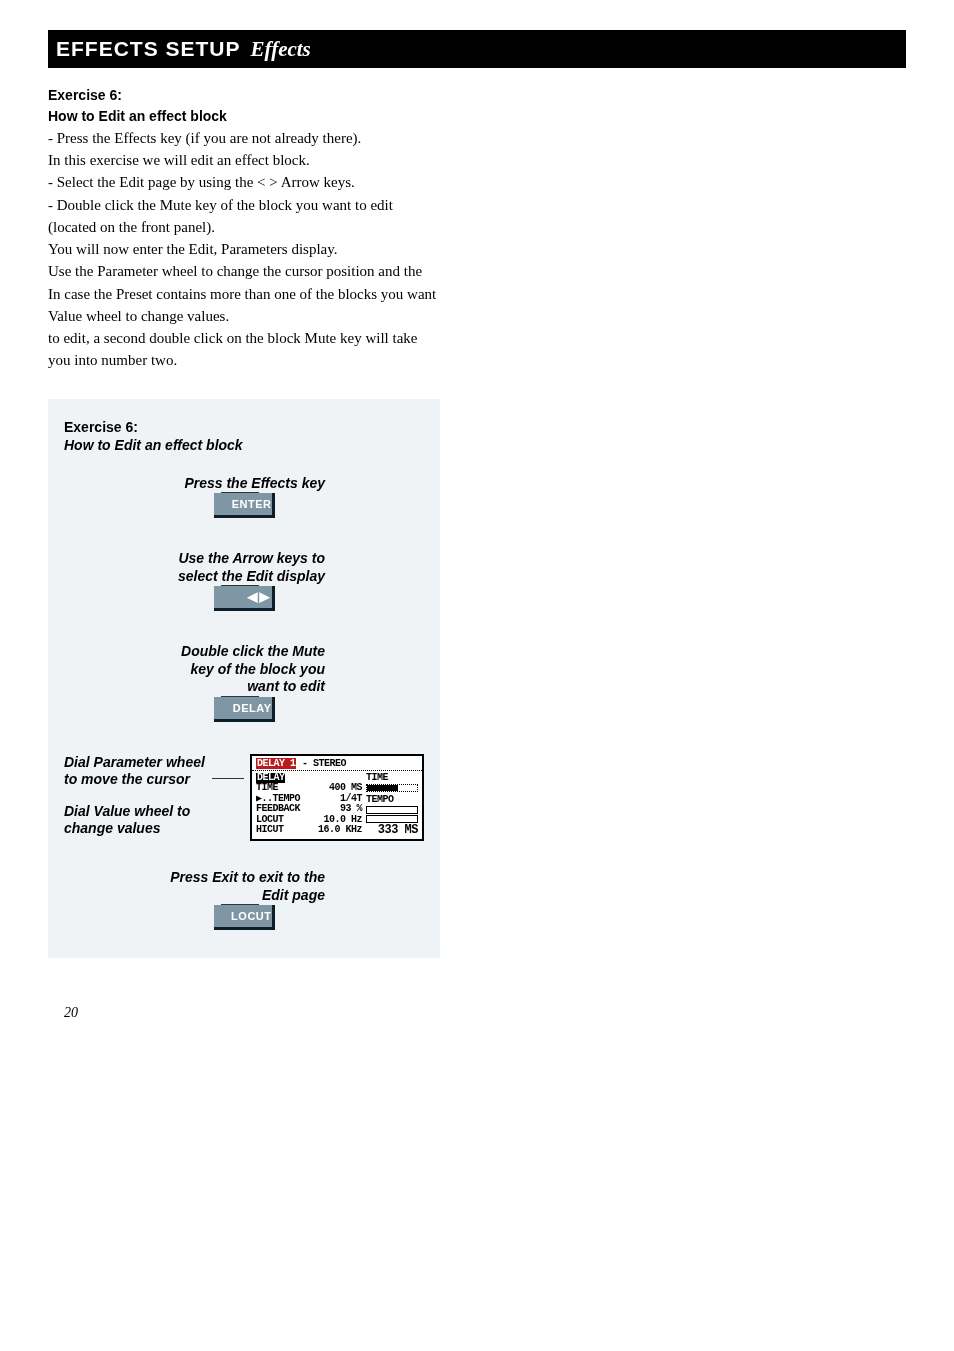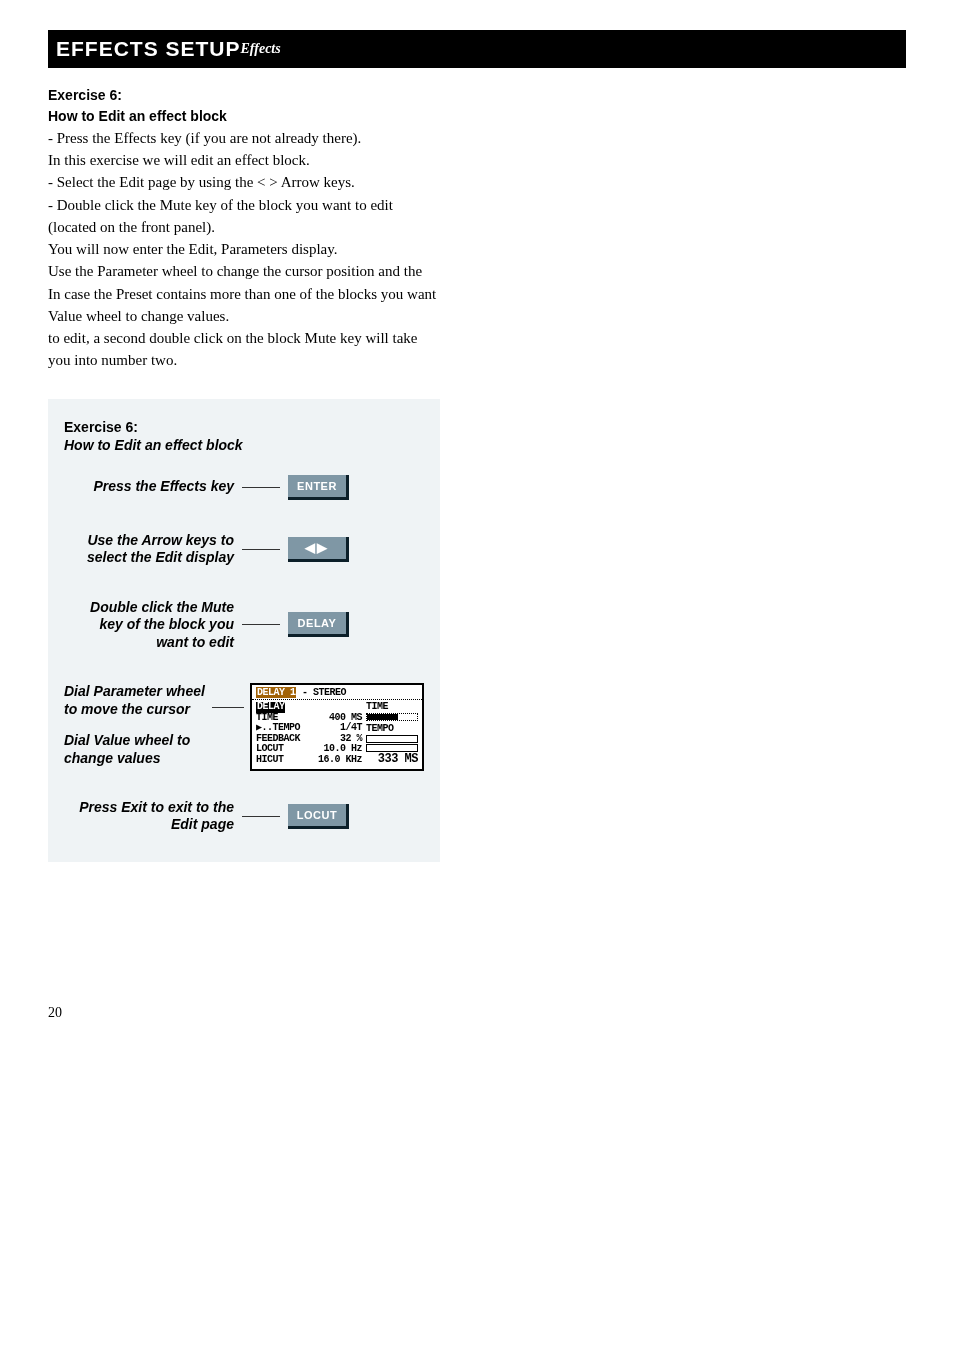--- a/index.html
+++ b/index.html
@@ -29,21 +29,22 @@
   .header-bar .title-bold {
     font-family: Arial, Helvetica, sans-serif;
     font-weight: 900;
     font-size: 21px;
     letter-spacing: 1px;
   }
   .header-bar .title-ital {
     font-family: "Times New Roman", Times, serif;
     font-style: italic;
     font-weight: bold;
-    font-size: 14px;
+    font-size: 21px;
+    margin-left: 10px;
   }
   .body-text {
     font-size: 15px;
     line-height: 1.35;
     width: 600px;
   }
   .body-text .bold {
     font-weight: bold;
     font-family: Arial, Helvetica, sans-serif;
     font-size: 14px;
@@ -67,20 +68,21 @@
   }
   .sb-sub {
     font-weight: bold;
     font-style: italic;
     margin-bottom: 22px;
   }
   .step-row {
     display: flex;
     align-items: center;
     margin-bottom: 32px;
+    flex-direction: column;
   }
   .step-row .label {
     width: 170px;
     text-align: right;
     font-weight: bold;
     font-style: italic;
     padding-right: 8px;
     line-height: 1.25;
   }
   .step-row .connector {
@@ -92,21 +94,21 @@
     display: inline-block;
     min-width: 58px;
     height: 22px;
     line-height: 22px;
     background: #7f97a5;
     color: #fff;
     border-bottom: 3px solid #0c1f29;
     border-right: 3px solid #0c1f29;
     font-size: 11px;
     font-weight: bold;
-    text-align: center;
+    text-align: right;
     letter-spacing: 0.5px;
     font-family: Arial, Helvetica, sans-serif;
   }
   .btn .arrows {
     font-size: 13px;
     letter-spacing: 2px;
   }
 
   .screen-block {
     display: flex;
@@ -139,21 +141,21 @@
     font-size: 10px;
     letter-spacing: -0.5px;
   }
   .lcd .lcd-title {
     border-bottom: 1px dotted #000;
     padding: 2px 4px 1px 4px;
     font-weight: bold;
     font-size: 10px;
   }
   .lcd .lcd-title .inv {
-    background: #a16207;
+    background: #b91c1c;
     color: #fff;
     padding: 0 1px;
   }
   .lcd .lcd-body {
     display: flex;
     padding: 2px 4px 3px 4px;
   }
   .lcd .col-l {
     width: 106px;
     font-weight: bold;
@@ -197,21 +199,22 @@
   }
   .lcd .col-r .num {
     text-align: right;
     font-size: 12px;
     line-height: 1.05;
   }
 
   .page-num {
     position: absolute;
     bottom: 330px;
-    left: 48px;
+    left: 64px;
+    font-style: italic;
     font-size: 14px;
   }
 </style>
 </head>
 <body>
 
 <div class="page">
 
   <div class="header-bar">
     <span class="title-bold">EFFECTS SETUP</span>
@@ -276,21 +279,21 @@
             <div class="row">
                 <span>TIME</span>
                 <span>400 MS</span>
               </div>
             <div class="row">
                 <span>▶..TEMPO</span>
                 <span>1/4T</span>
               </div>
             <div class="row">
                 <span>FEEDBACK</span>
-                <span>32 %</span>
+                <span>93 %</span>
               </div>
             <div class="row">
                 <span>LOCUT</span>
                 <span>10.0 Hz</span>
               </div>
             <div class="row">
                 <span>HICUT</span>
                 <span>16.0 KHz</span>
               </div>
           </div>

